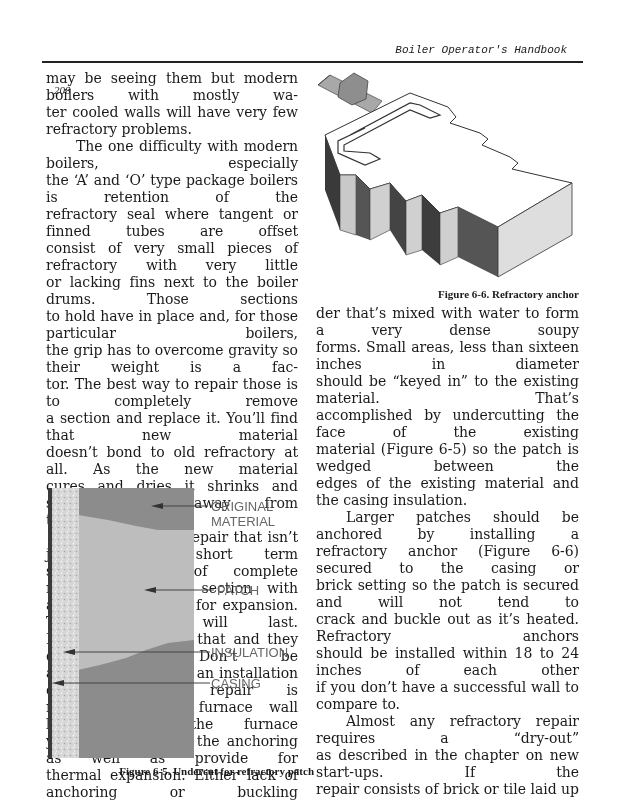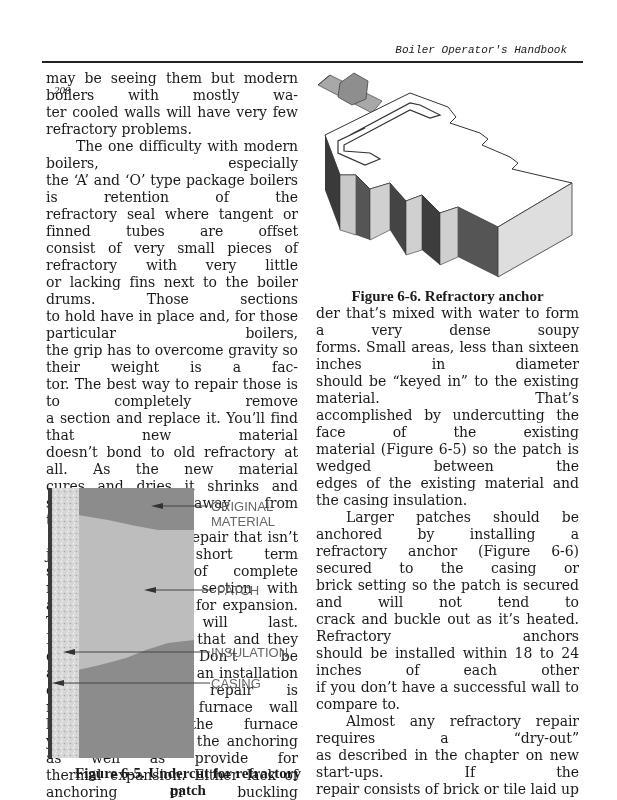--- a/index.html
+++ b/index.html
@@ -13,21 +13,21 @@
   .col { position: absolute; font-size: 14px; line-height: 17px; text-align: justify;
          letter-spacing: -0.05px; }
   .col p { margin: 0; text-indent: 0; }
   .col p.ind { text-indent: 30px; }
   .col p .ln { display: block; text-align-last: justify; }
   .col p .ln.last { text-align-last: left; }
   #left-col { left: 46px; top: 70px; width: 252px; }
   #right-col { left: 316px; top: 305px; width: 263px; }
   .fig65 { position: absolute; left: 48px; top: 488px; width: 255px; height: 275px; }
   .caption { position: absolute; font-family: "Liberation Serif", serif; font-weight: bold;
-             font-size: 15px; text-align: center; }
+             font-size: 11px; text-align: right; }
   #cap65 { left: 62px; top: 765px; width: 252px; }
   #cap66 { left: 316px; top: 288px; width: 263px; }
   .fig66 { position: absolute; left: 310px; top: 65px; width: 272px; height: 220px; }
   .flabel { font-family: "Liberation Sans", sans-serif; font-size: 13px; fill: #666; }
 </style>
 </head>
 <body>
 
 <div class="header">
   <span class="pnum">208</span>

